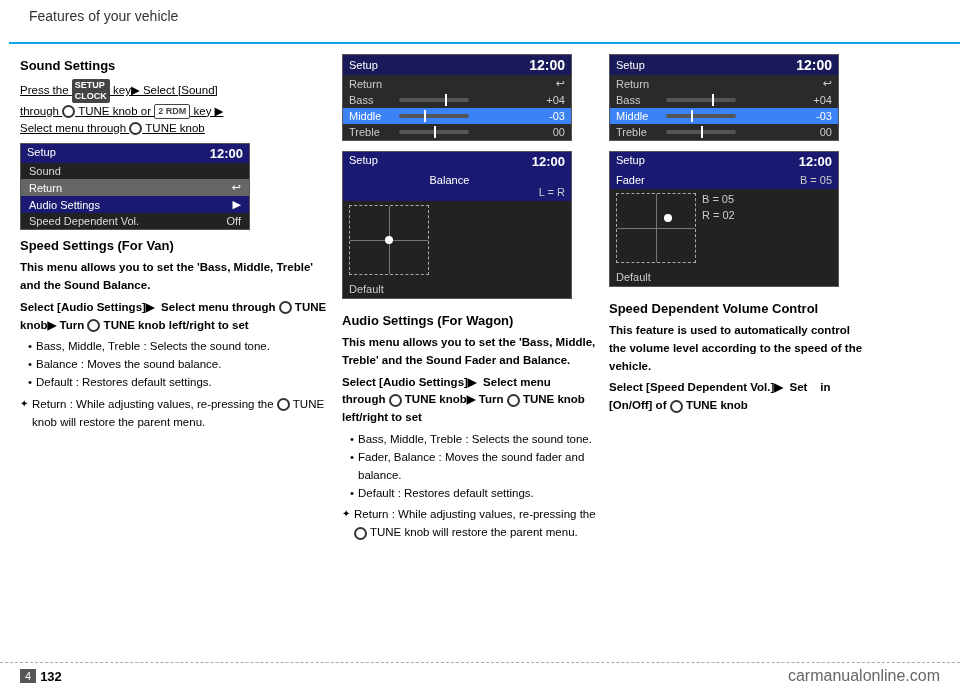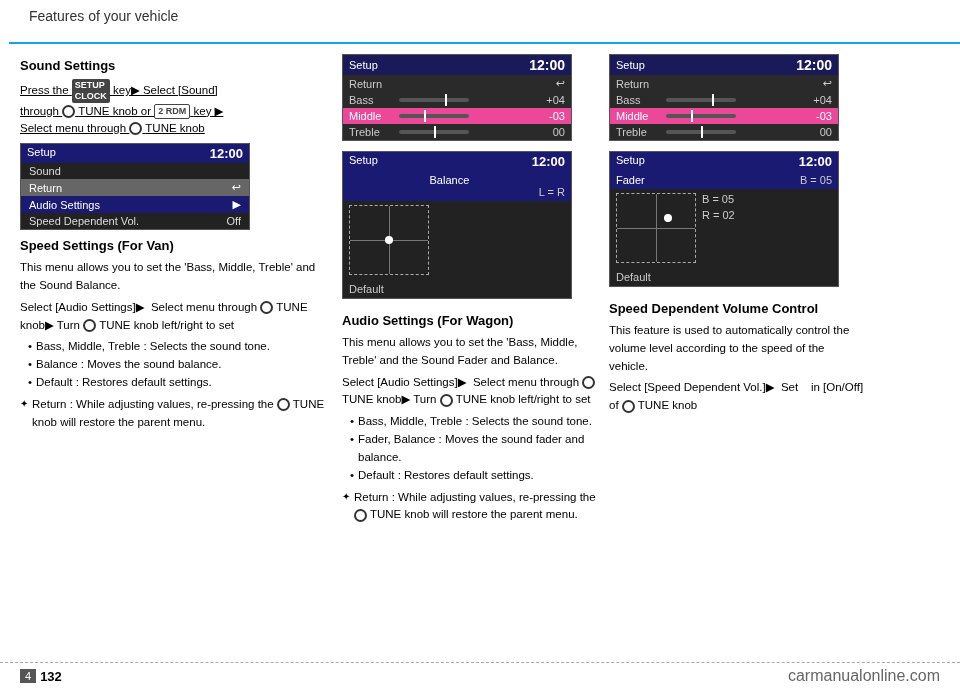--- a/index.html
+++ b/index.html
@@ -122,21 +122,21 @@
     }
     .screen-row {
       display: flex;
       align-items: center;
       padding: 2px 6px;
       font-size: 11px;
       color: #ccc;
       justify-content: space-between;
     }
     .screen-row.highlight {
-      background: #ec4899;
+      background: #3b82f6;
       color: #fff;
     }
     .slider-container {
       display: flex;
       align-items: center;
       gap: 2px;
       flex: 1;
     }
     .slider-track {
       width: 70px;
@@ -243,20 +243,21 @@
     }
 
     
     .body-section {
       margin-top: 8px;
     }
     .body-section p {
       font-size: 11.5px;
       line-height: 1.55;
       margin-bottom: 4px;
+      font-weight: bold;
     }
     .bullet-list {
       margin-left: 8px;
       margin-bottom: 4px;
     }
     .bullet-list li {
       font-size: 11.5px;
       line-height: 1.55;
       list-style: none;
       padding-left: 8px;

